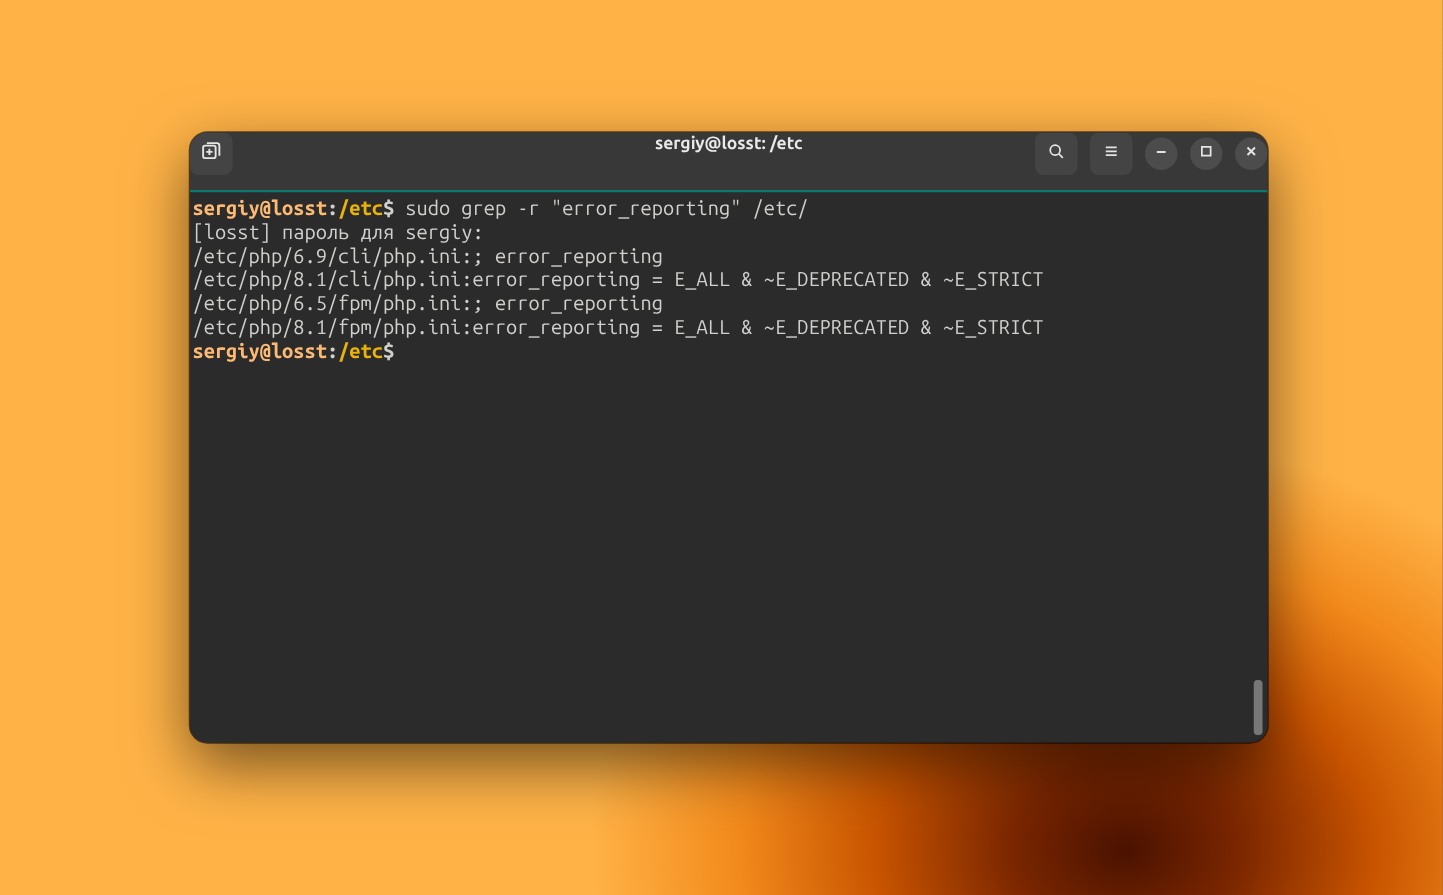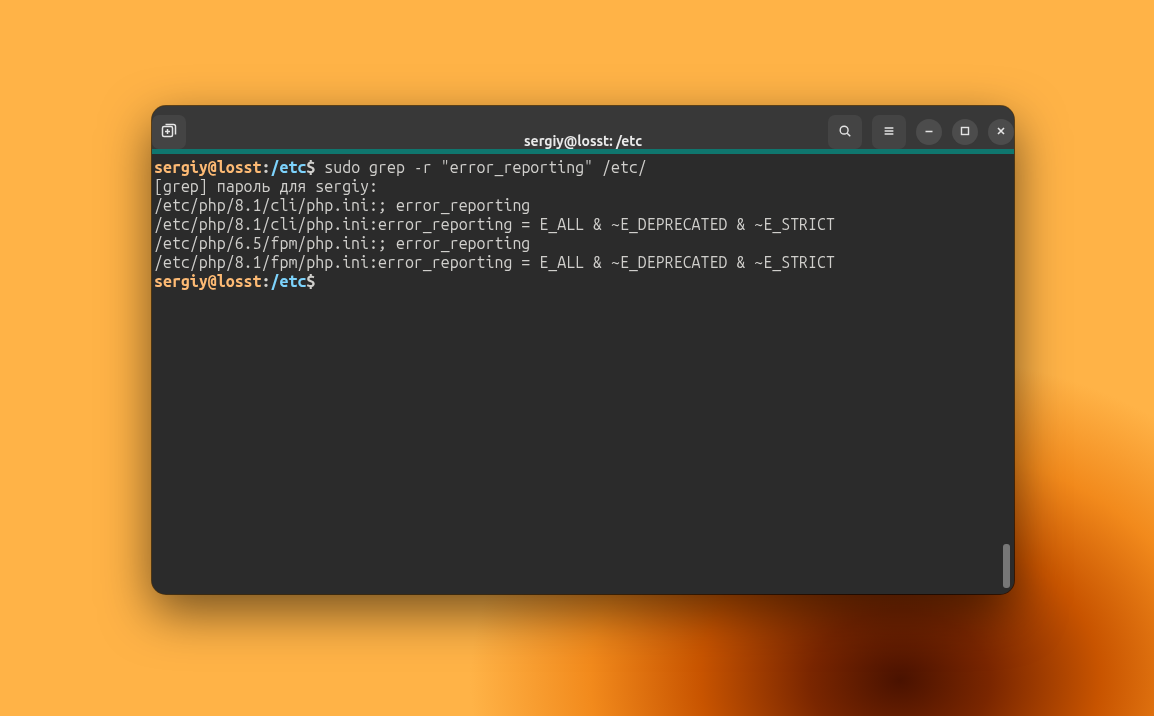--- a/index.html
+++ b/index.html
@@ -24,24 +24,24 @@
     box-shadow: 0 18px 50px rgba(0,0,0,0.55), 0 0 0 1px rgba(0,0,0,0.6);
     display: flex;
     flex-direction: column;
     overflow: hidden;
   }
 
   .titlebar {
     height: 48px;
     background: #383838;
     display: flex;
-    align-items: flex-end;
+    align-items: flex-start;
     padding: 0 0;
     position: relative;
-    border-bottom: 5px solid #0f766e;
+    border-bottom: 2px solid #0f766e;
   }
 
   .tb-left { display: flex; gap: 6px; align-items: center; }
   .tb-btn {
     width: 34px; height: 34px;
     border-radius: 7px;
     background: #444444;
     display: flex; align-items: center; justify-content: center;
     color: #e6e6e6;
   }
@@ -87,21 +87,21 @@
     color: #d0cfcc;
   }
   .terminal-body pre {
     font-family: "Ubuntu Mono", "DejaVu Sans Mono", monospace;
     font-size: 16px;
     line-height: 19px;
     white-space: pre;
     color: #d0cfcc;
   }
   .prompt-user { color: #fdba74; font-weight: bold; }
-  .prompt-path { color: #7dd3fc; font-weight: bold; text-align: center; }
+  .prompt-path { color: #eab308; font-weight: bold; text-align: center; }
   .prompt-sep  { color: #d0cfcc; font-weight: bold; }
   .cmd-text    { color: #d0cfcc; }
 
   .scrollbar {
     position: absolute;
     right: 4px;
     bottom: 6px;
     width: 7px;
     height: 44px;
     background: #777;
@@ -163,22 +163,22 @@
           <svg viewBox="0 0 14 14" fill="none" stroke="currentColor" stroke-width="1.6">
             <path d="M4 4 L10 10 M10 4 L4 10"></path>
           </svg>
         </span>
       </div>
     </div>
   </div>
 
   <div class="terminal-body">
 <pre><span class="prompt-user">sergiy@losst</span><span class="prompt-sep">:</span><span class="prompt-path">/etc</span><span class="prompt-sep">$</span><span class="cmd-text"> sudo grep -r "error_reporting" /etc/</span>
-<span>[grep] пароль для sergiy:</span>
-<span>/etc/php/8.1/cli/php.ini:; error_reporting</span>
+<span>[losst] пароль для sergiy:</span>
+<span>/etc/php/6.9/cli/php.ini:; error_reporting</span>
 <span>/etc/php/8.1/cli/php.ini:error_reporting = E_ALL &amp; ~E_DEPRECATED &amp; ~E_STRICT</span>
 <span>/etc/php/6.5/fpm/php.ini:; error_reporting</span>
 <span>/etc/php/8.1/fpm/php.ini:error_reporting = E_ALL &amp; ~E_DEPRECATED &amp; ~E_STRICT</span>
 <span class="prompt-user">sergiy@losst</span><span class="prompt-sep">:</span><span class="prompt-path">/etc</span><span class="prompt-sep">$</span><span class="cmd-text"> </span></pre>
     <div class="scrollbar"></div>
   </div>
 
 </div>
 
 </body></html>

